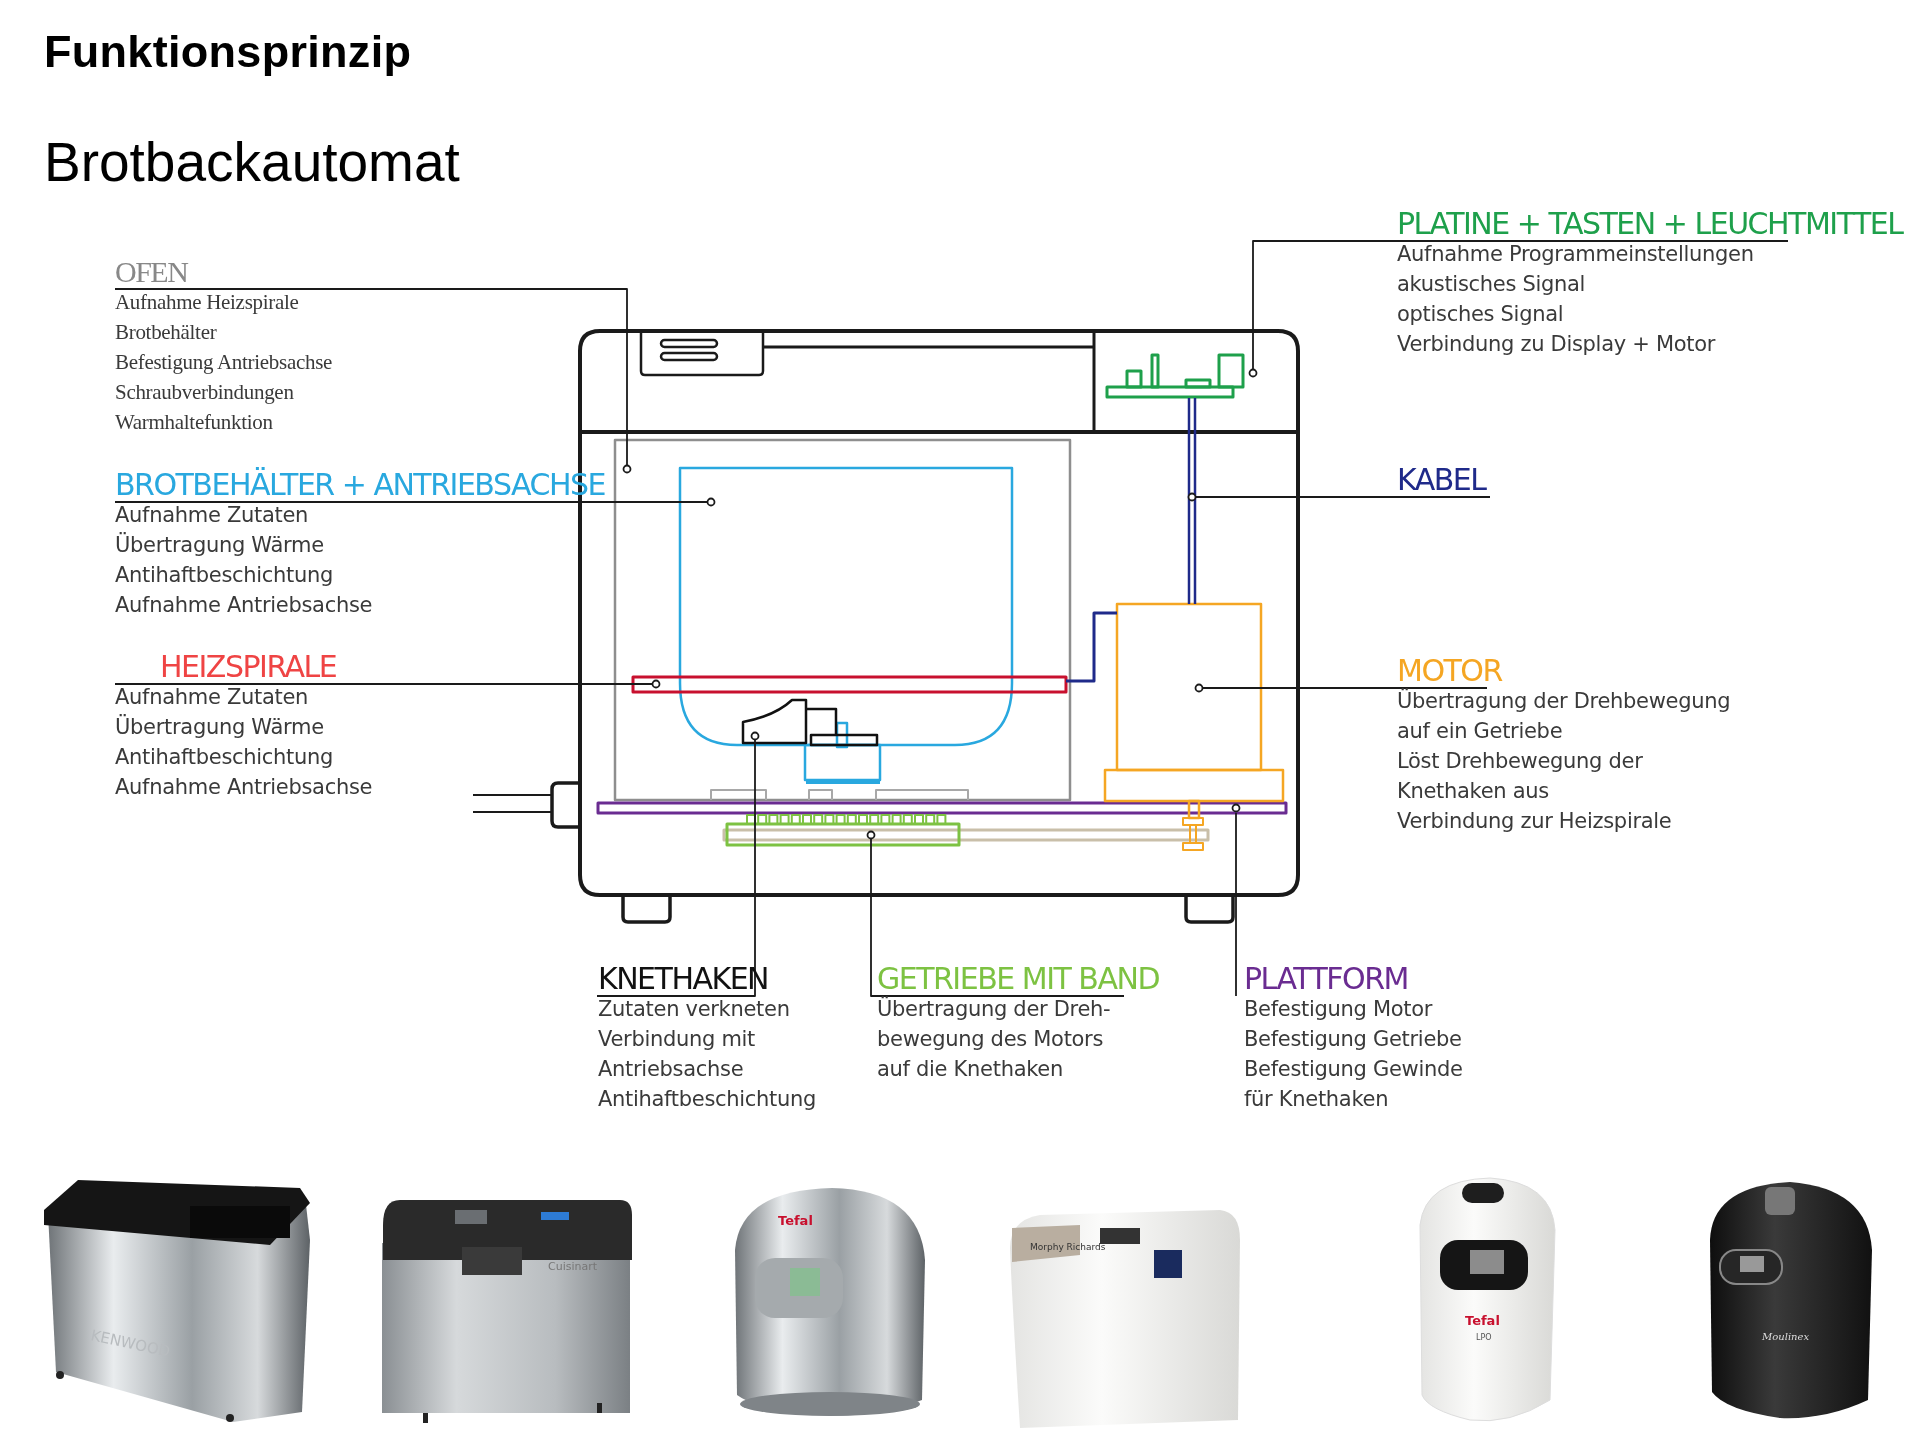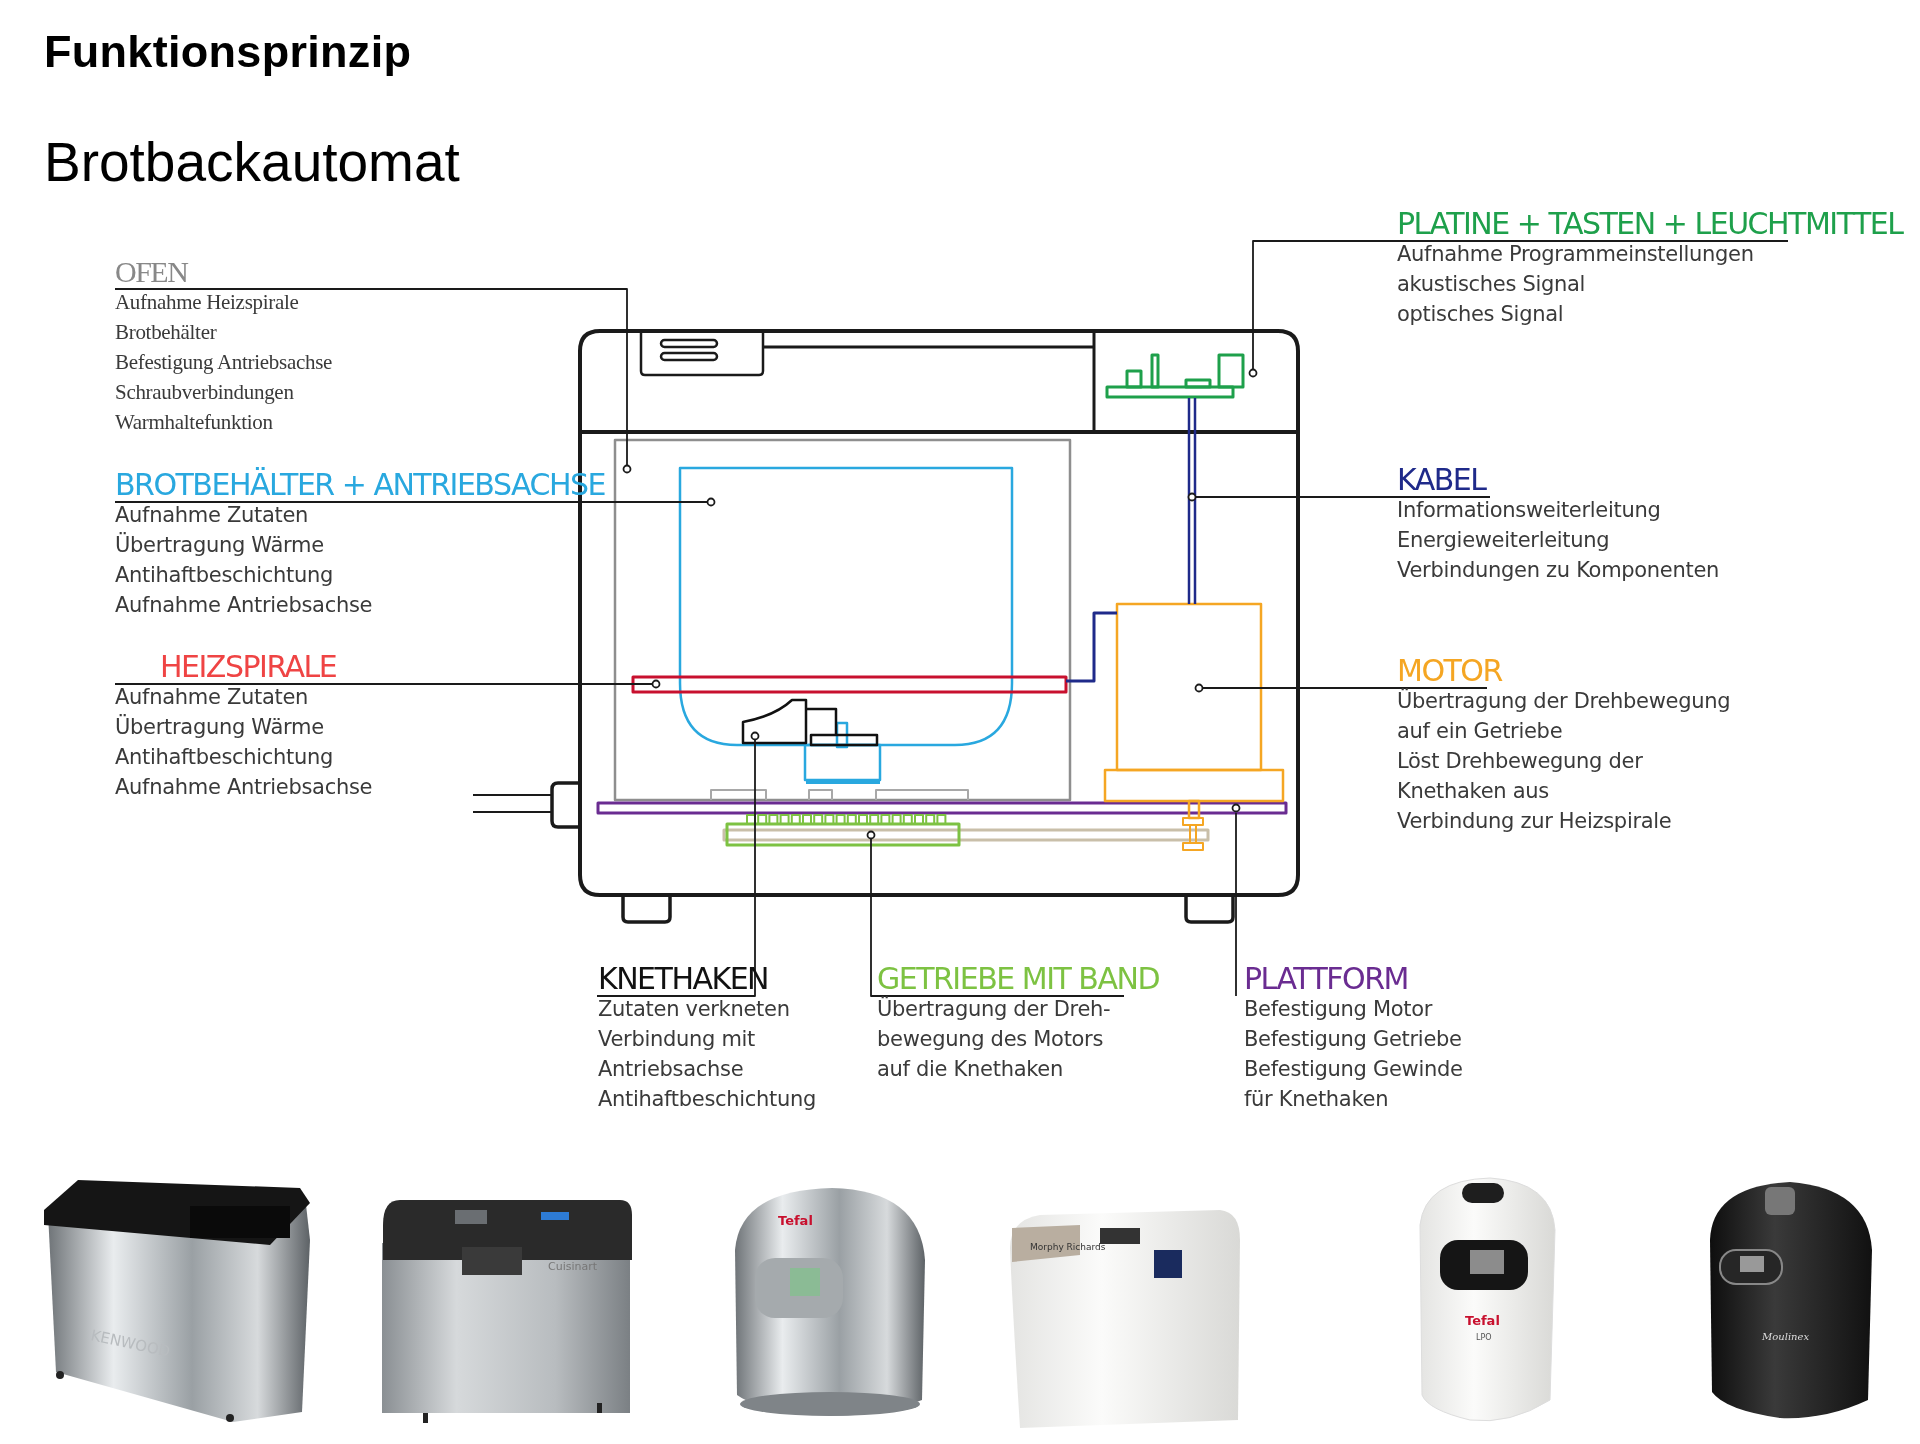--- a/index.html
+++ b/index.html
@@ -231,29 +231,25 @@
       <div>Antihaftbeschichtung</div>
       <div>Aufnahme Antriebsachse</div>
     </div>
 </div>
 <div class="lbl" style="left:1397px; top:208px;">
   <div class="head" style="color:#1ea04b;">PLATINE + TASTEN + LEUCHTMITTEL</div>
   <div class="lines" id="lines-platine">
       <div>Aufnahme Programmeinstellungen</div>
       <div>akustisches Signal</div>
       <div>optisches Signal</div>
+      <div>Verbindung zu Display + Motor</div>
     </div>
 </div>
 <div class="lbl" style="left:1397px; top:464px;">
   <div class="head" style="color:#1f2a8a;">KABEL</div>
-  <div class="lines" id="lines-kabel">
-      <div>Informationsweiterleitung</div>
-      <div>Energieweiterleitung</div>
-      <div>Verbindungen zu Komponenten</div>
-    </div>
 </div>
 <div class="lbl" style="left:1397px; top:655px;">
   <div class="head" style="color:#f5a623;">MOTOR</div>
   <div class="lines" id="lines-motor">
       <div>Übertragung der Drehbewegung</div>
       <div>auf ein Getriebe</div>
       <div>Löst Drehbewegung der</div>
       <div>Knethaken aus</div>
       <div>Verbindung zur Heizspirale</div>
     </div>

